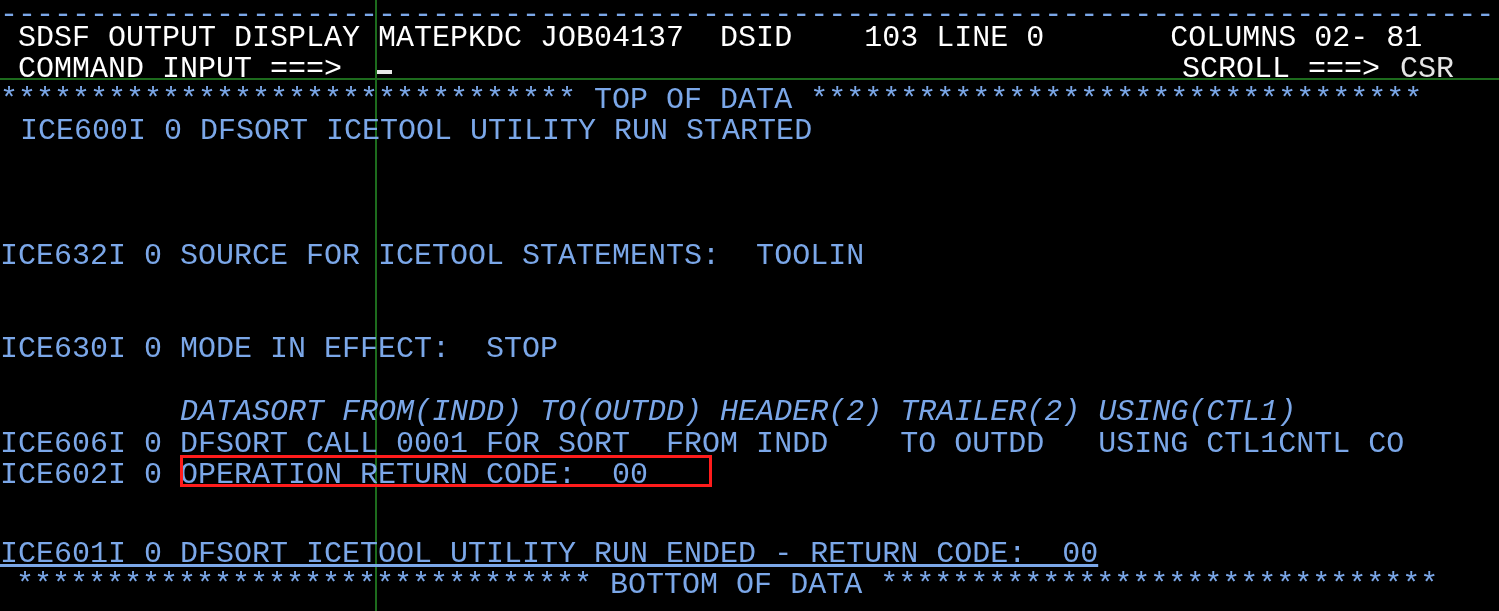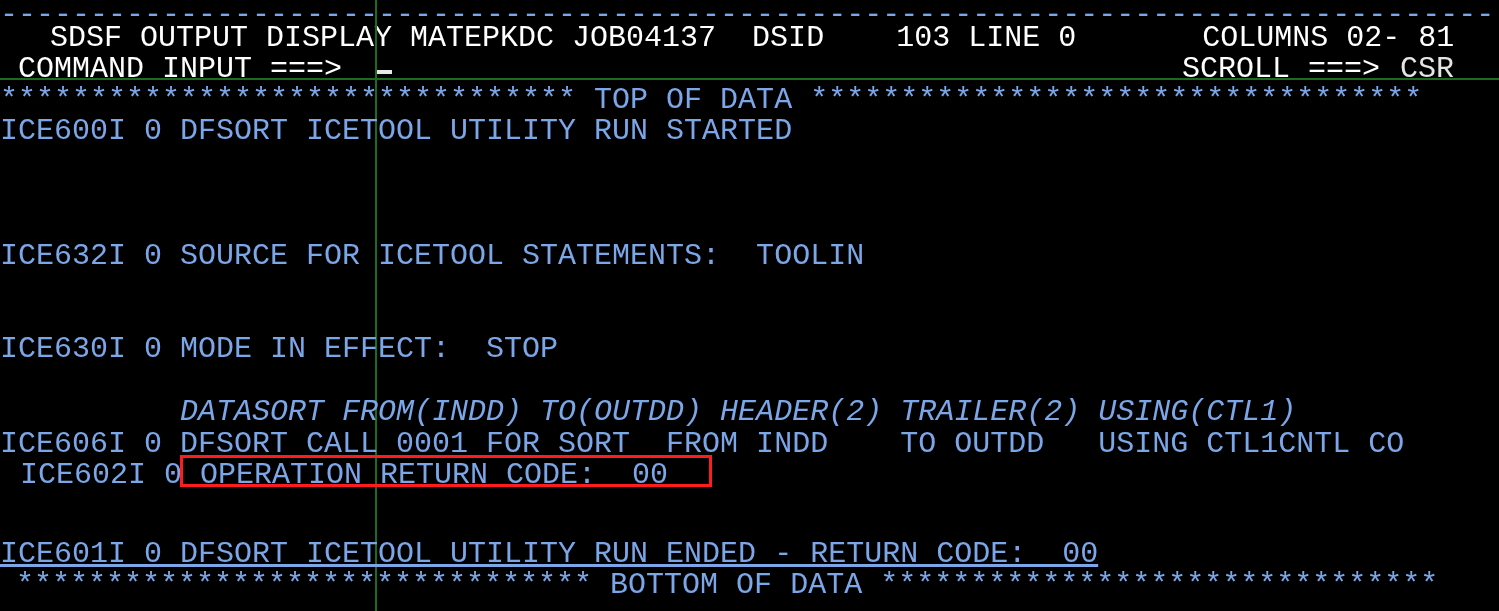--- a/index.html
+++ b/index.html
@@ -57,43 +57,43 @@
     background: #e8e8e8;
   }
 </style>
 </head>
 <body>
 
 <div id="screen">
 
   <div class="row blue" style="top:-4px;">------------------------------------------------------------------------------------</div>
 
-  <div class="row white" style="top:19px;padding-left:32px;"> SDSF OUTPUT DISPLAY MATEPKDC JOB04137  DSID    103 LINE 0       COLUMNS 02- 81</div>
+  <div class="row white" style="top:19px;"> SDSF OUTPUT DISPLAY MATEPKDC JOB04137  DSID    103 LINE 0       COLUMNS 02- 81</div>
 
   <div class="row white" style="top:50px;text-align:right;"> COMMAND INPUT ===&gt;</div>
 
   <div class="row white" style="top:50px; left:1182px;">SCROLL ===&gt;</div>
   <div class="row red" style="top:50px; left:1400px;">CSR</div>
 
   <div class="cursor-block" style="left:376px; top:70px; width:16px; height:4px;"></div>
 
   <div class="green-line-h" style="top:78px;"></div>
 
   <div class="green-line-v" style="left:375px;"></div>
 
   <div class="row blue" style="top:81px;text-align:center;">******************************** TOP OF DATA **********************************</div>
 
-  <div class="row blue" style="top:112px;">ICE600I 0 DFSORT ICETOOL UTILITY RUN STARTED</div>
+  <div class="row blue" style="top:112px;margin-left:20px;">ICE600I 0 DFSORT ICETOOL UTILITY RUN STARTED</div>
   <div class="row blue" style="top:159px;"></div>
   <div class="row blue" style="top:253px;"></div>
   <div class="row blue" style="top:237px;">ICE632I 0 SOURCE FOR ICETOOL STATEMENTS:  TOOLIN</div>
   <div class="row blue" style="top:284px;"></div>
   <div class="row blue" style="top:330px;">ICE630I 0 MODE IN EFFECT:  STOP</div>
   <div class="row blue" style="top:393px;font-style:italic;">          DATASORT FROM(INDD) TO(OUTDD) HEADER(2) TRAILER(2) USING(CTL1)</div>
   <div class="row blue" style="top:425px;">ICE606I 0 DFSORT CALL 0001 FOR SORT  FROM INDD    TO OUTDD   USING CTL1CNTL CO</div>
-  <div class="row blue" style="top:456px;padding-left:20px;">ICE602I 0 OPERATION RETURN CODE:  00</div>
+  <div class="row blue" style="top:456px;">ICE602I 0 OPERATION RETURN CODE:  00</div>
   <div class="row blue" style="top:535px;text-decoration:underline;">ICE601I 0 DFSORT ICETOOL UTILITY RUN ENDED - RETURN CODE:  00</div>
 
   <div class="hilite-box" style="left:180px; top:455px; width:532px; height:32px;"></div>
 
   <div class="row blue" style="top:566px;margin-left:16px;">******************************** BOTTOM OF DATA *******************************</div>
 
 </div>
 
 </body></html>

